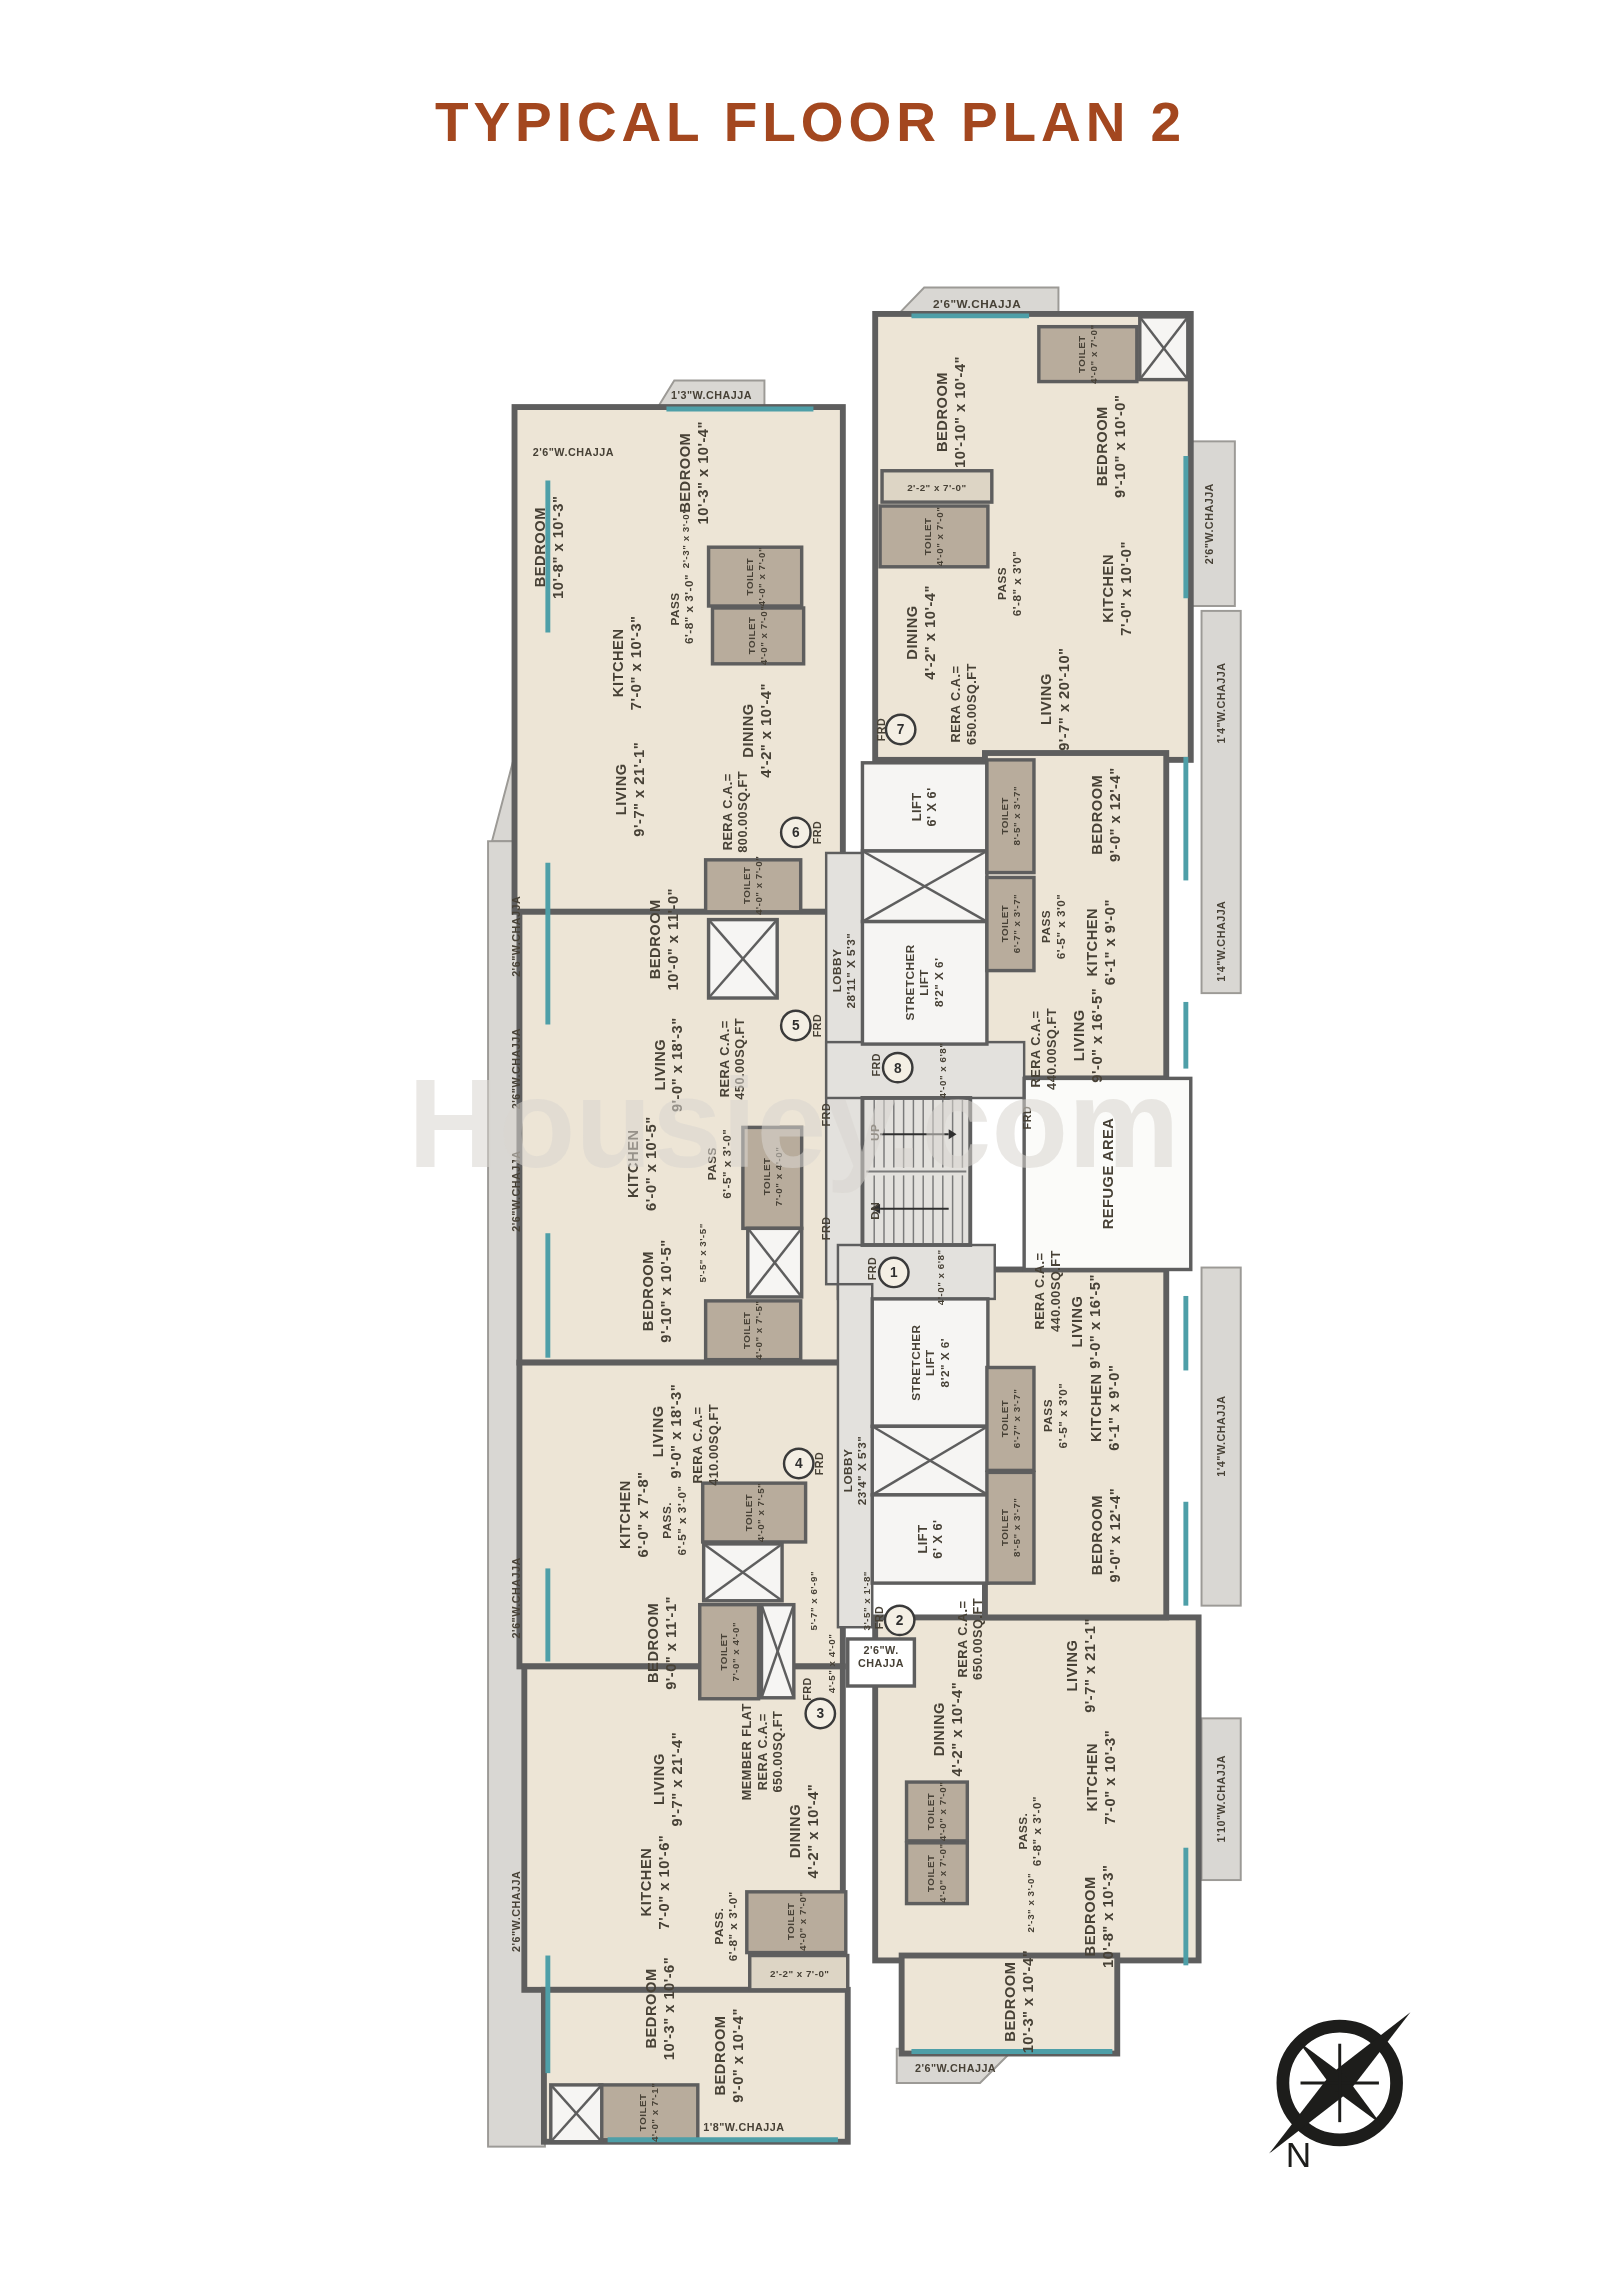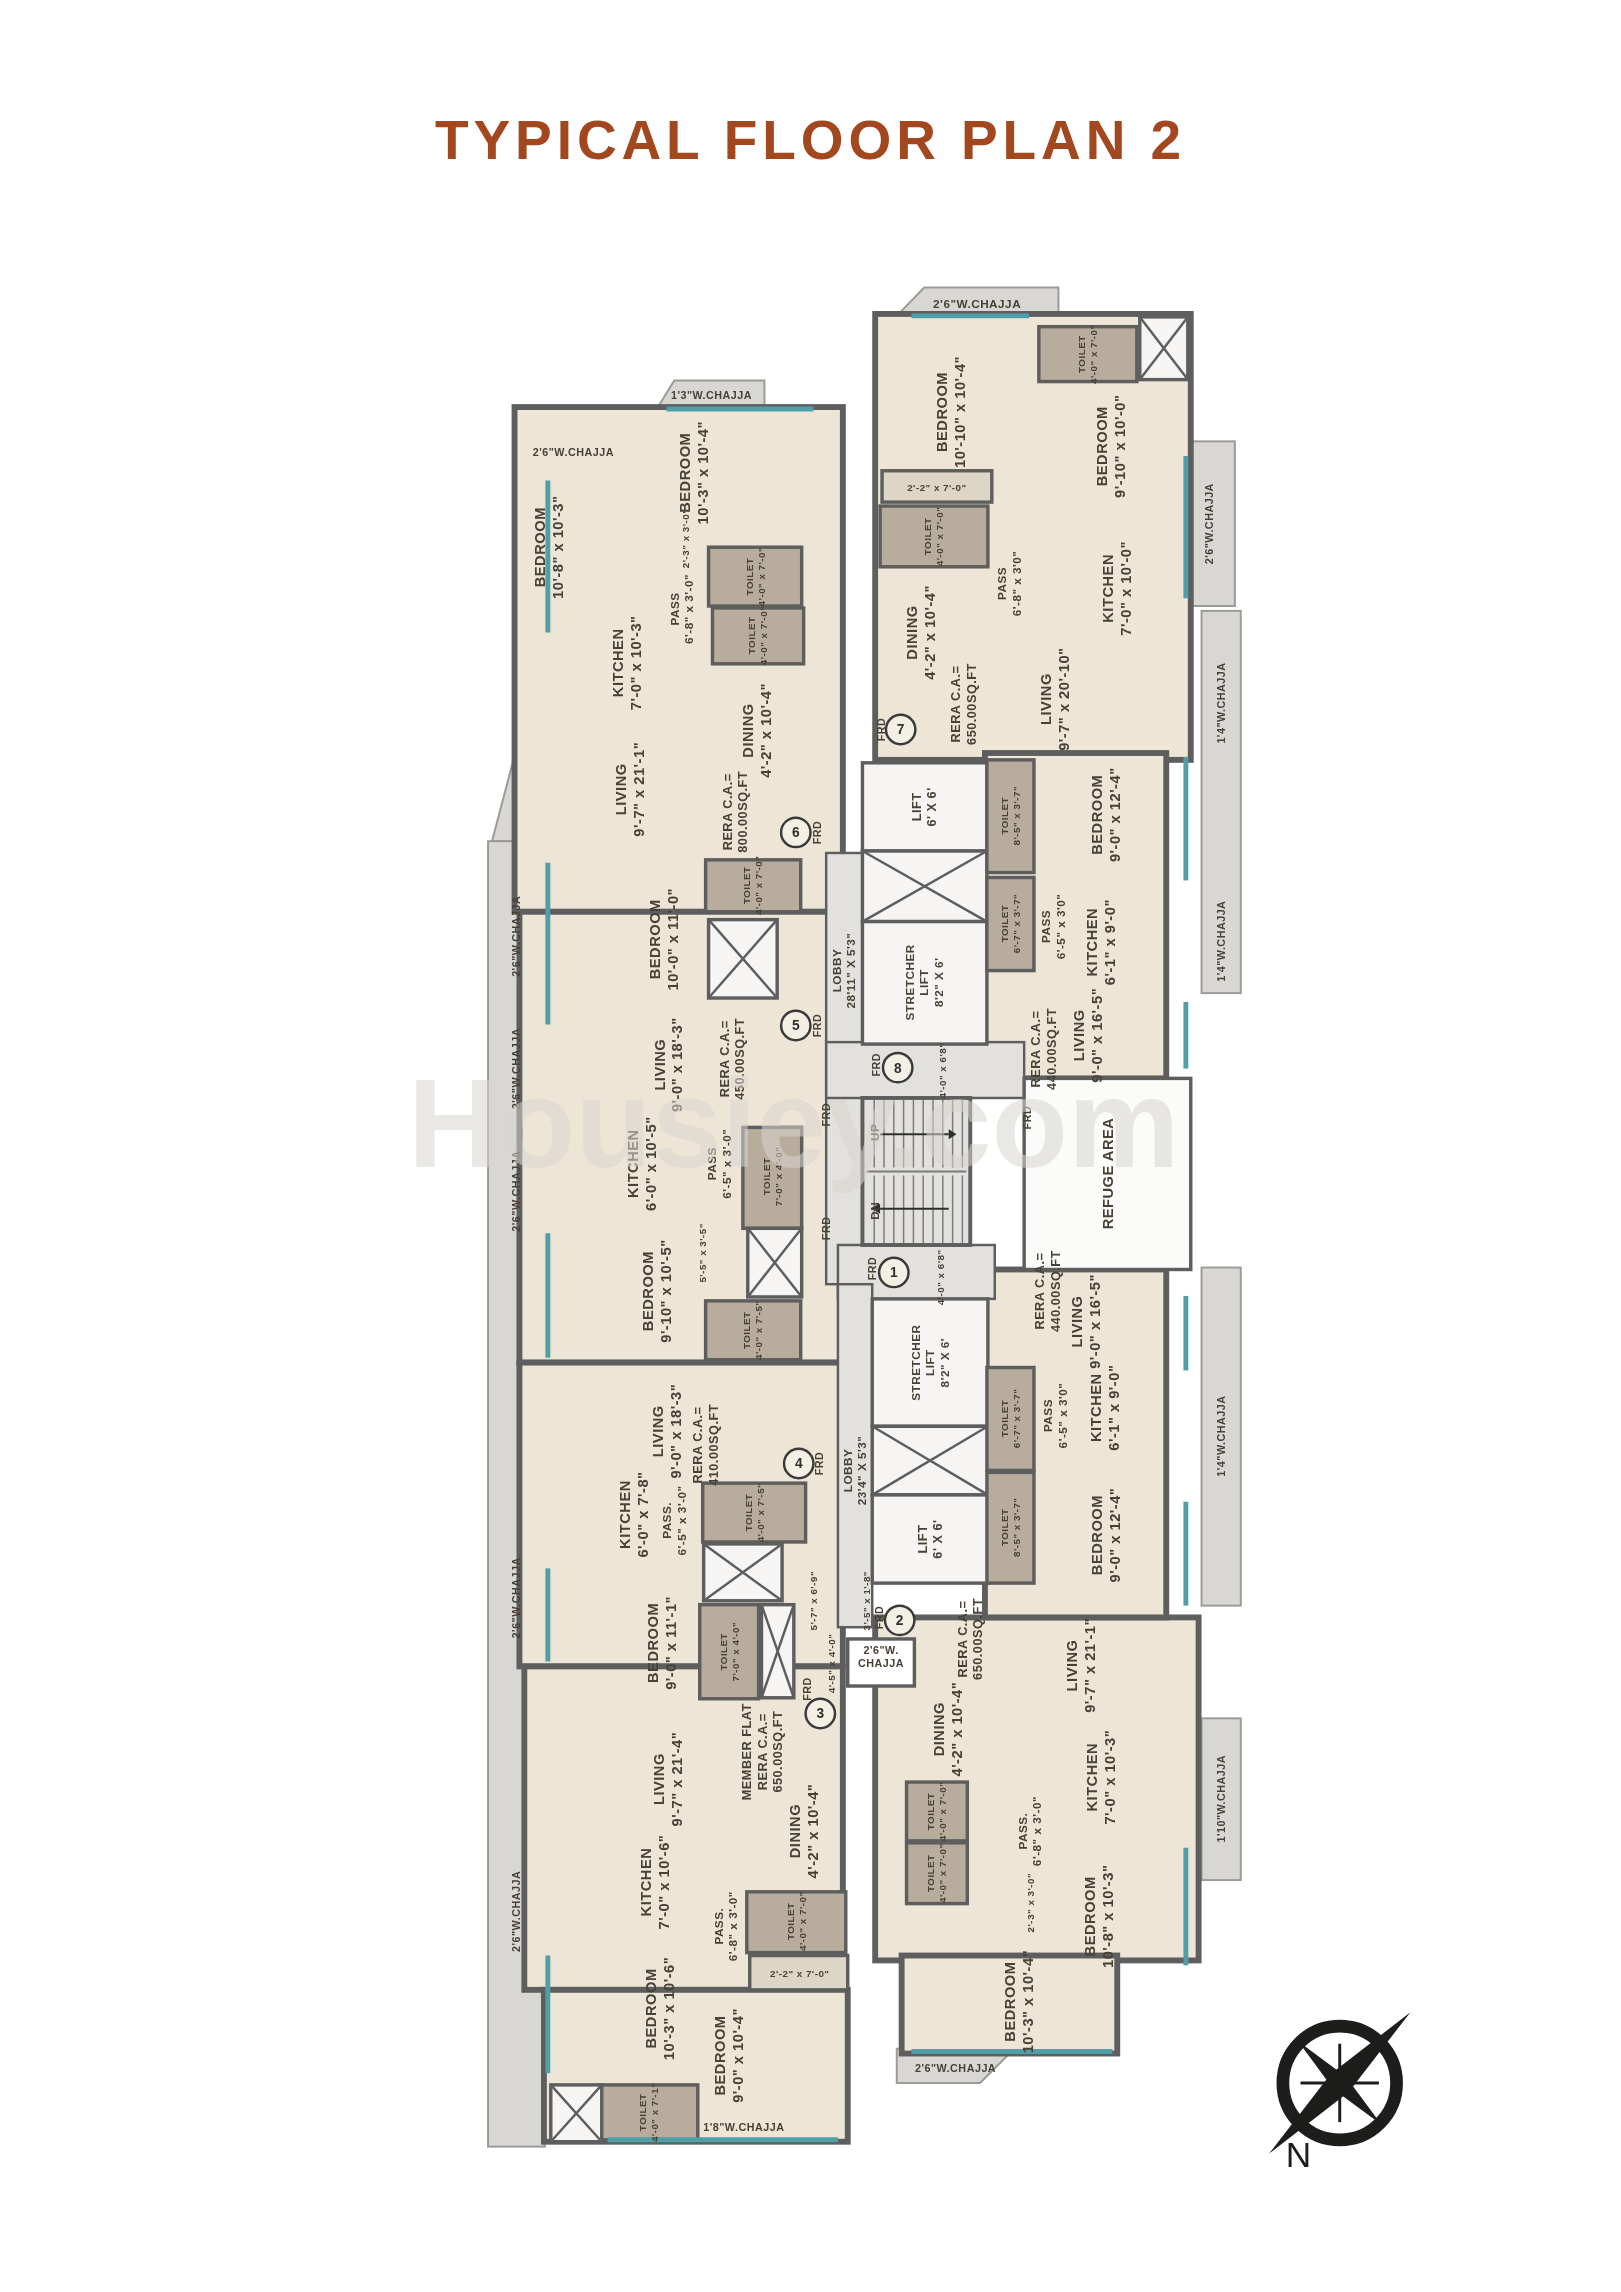--- a/index.html
+++ b/index.html
@@ -1,18 +1,18 @@
 <!DOCTYPE html>
 <html><head>
 <meta charset="utf-8">
 <style>
   html,body{margin:0;padding:0;background:#ffffff;width:1621px;height:2293px;
     font-family:"Liberation Sans", sans-serif;overflow:hidden;position:relative;}
   #page{position:absolute;inset:0;width:1621px;height:2293px;}
-  #title{position:absolute;top:108px;left:0;width:100%;text-align:center;
+  #title{position:absolute;top:90px;left:0;width:100%;text-align:center;
     font-size:55px;font-weight:bold;letter-spacing:4.9px;margin:0;}
   #plan-svg{position:absolute;left:0;top:0;}
 </style>
 </head>
 <body>
 
 <div id="page">
   <h1 id="title" style="color: rgb(163, 71, 31);">TYPICAL FLOOR PLAN 2</h1>
   <svg id="plan-svg" width="1621" height="2293" viewBox="0 0 1654 2339" xmlns="http://www.w3.org/2000/svg">
       <polygon points="502,858 610,448 650,448 562,858" fill="#D9D7D3" stroke="#9C9A96" stroke-width="2"></polygon>

